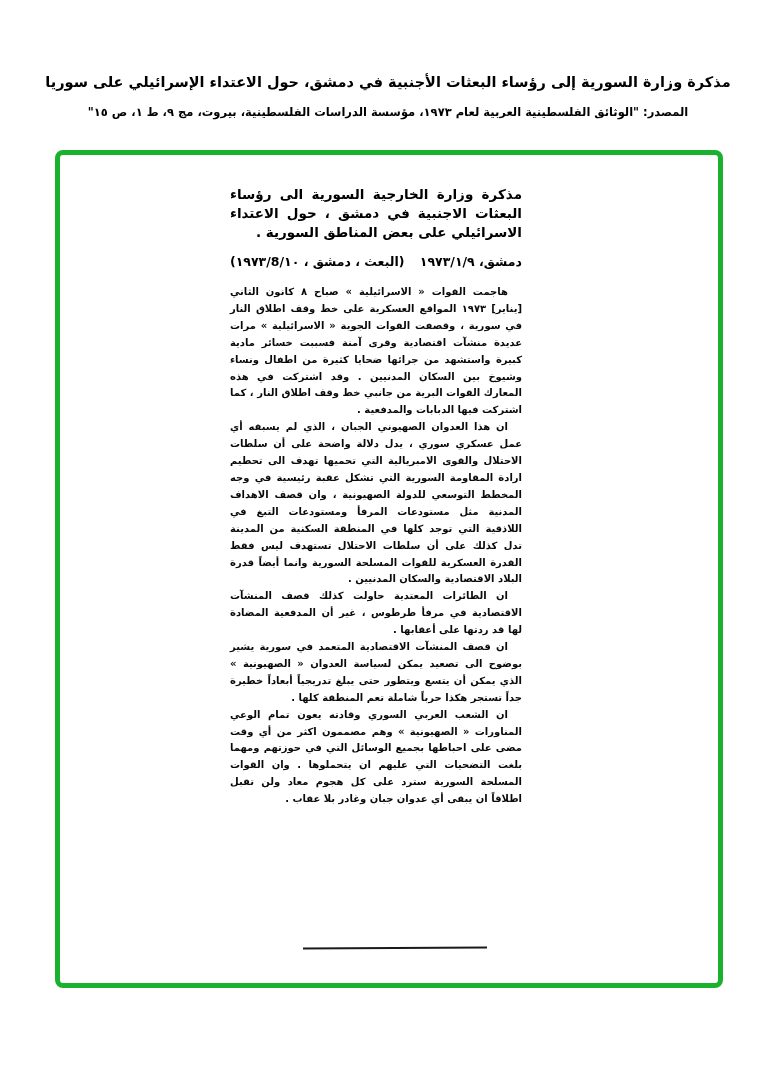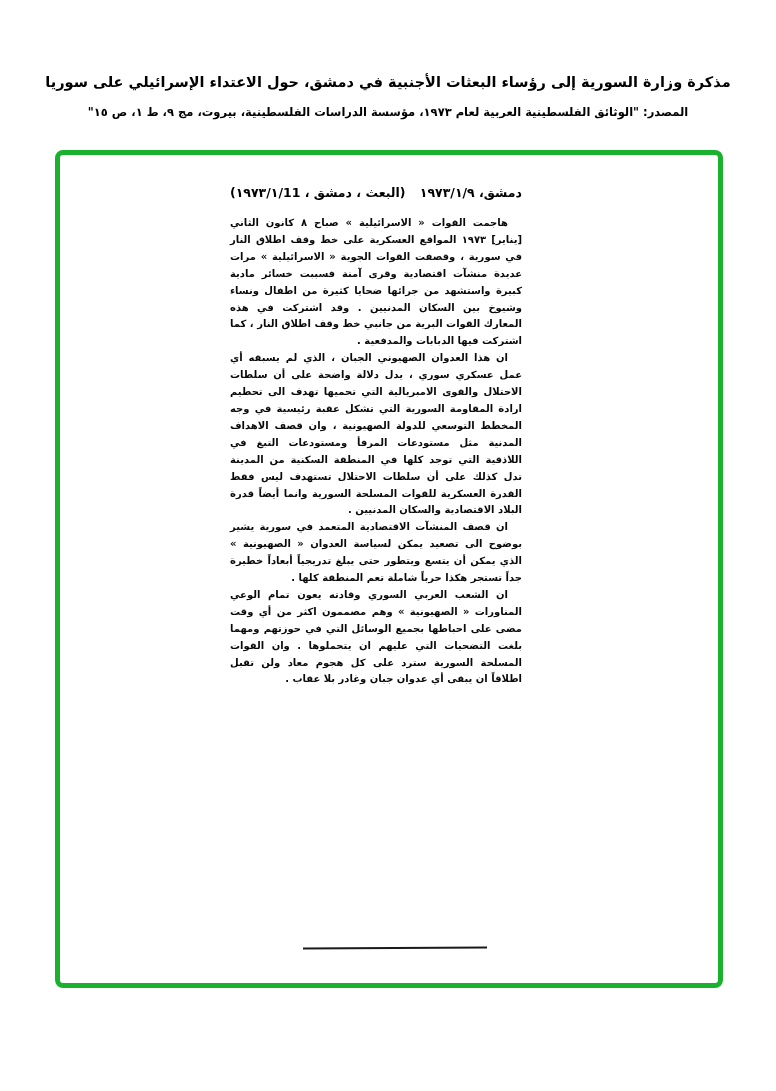--- a/index.html
+++ b/index.html
@@ -46,28 +46,30 @@
 <div class="page">
 
   <div class="page-title">مذكرة وزارة السورية إلى رؤساء البعثات الأجنبية في دمشق، حول الاعتداء الإسرائيلي على سوريا</div>
 
   <div class="source-line">المصدر: "الوثائق الفلسطينية العربية لعام ١٩٧٣، مؤسسة الدراسات الفلسطينية، بيروت، مج ٩، ط ١، ص ١٥"</div>
 
   <div class="frame" style="border-color: rgb(25, 177, 46);">
 
     <div class="doc">
 
+      <p class="doc-heading">مذكرة وزارة الخارجية السورية الى رؤساء البعثات الاجنبية في دمشق ، حول الاعتداء الاسرائيلي على بعض المناطق السورية .</p>
 
       <div class="date-row">
         <span>دمشق، ١٩٧٣/١/٩</span>
-        <span>(البعث ، دمشق ، ١٩٧٣/١/11)</span>
+        <span>(البعث ، دمشق ، ١٩٧٣/8/١٠)</span>
       </div>
 
       <p class="body-p">هاجمت القوات « الاسرائيلية » صباح ٨ كانون الثاني [يناير] ١٩٧٣ المواقع العسكرية على خط وقف اطلاق النار في سورية ، وقصفت القوات الجوية « الاسرائيلية » مرات عديدة منشآت اقتصادية وقرى آمنة فسببت خسائر مادية كبيرة واستشهد من جرائها ضحايا كثيرة من اطفال ونساء وشيوخ بين السكان المدنيين . وقد اشتركت في هذه المعارك القوات البرية من جانبي خط وقف اطلاق النار ، كما اشتركت فيها الدبابات والمدفعية .</p>
       <p class="body-p">ان هذا العدوان الصهيوني الجبان ، الذي لم يسبقه أي عمل عسكري سوري ، يدل دلالة واضحة على أن سلطات الاحتلال والقوى الامبريالية التي تحميها تهدف الى تحطيم ارادة المقاومة السورية التي تشكل عقبة رئيسية في وجه المخطط التوسعي للدولة الصهيونية ، وان قصف الاهداف المدنية مثل مستودعات المرفأ ومستودعات التبغ في اللاذقية التي توجد كلها في المنطقة السكنية من المدينة تدل كذلك على أن سلطات الاحتلال تستهدف ليس فقط القدرة العسكرية للقوات المسلحة السورية وانما أيضاً قدرة البلاد الاقتصادية والسكان المدنيين .</p>
+      <p class="body-p">ان الطائرات المعتدية حاولت كذلك قصف المنشآت الاقتصادية في مرفأ طرطوس ، غير أن المدفعية المضادة لها قد ردتها على أعقابها .</p>
       <p class="body-p">ان قصف المنشآت الاقتصادية المتعمد في سورية يشير بوضوح الى تصعيد يمكن لسياسة العدوان « الصهيونية » الذي يمكن أن يتسع ويتطور حتى يبلغ تدريجياً أبعاداً خطيرة جداً تستجر هكذا حرباً شاملة تعم المنطقة كلها .</p>
       <p class="body-p">ان الشعب العربي السوري وقادته يعون تمام الوعي المناورات « الصهيونية » وهم مصممون اكثر من أي وقت مضى على احباطها بجميع الوسائل التي في حوزتهم ومهما بلغت التضحيات التي عليهم ان يتحملوها . وان القوات المسلحة السورية سترد على كل هجوم معاد ولن تقبل اطلاقاً ان يبقى أي عدوان جبان وغادر بلا عقاب .</p>
 
     </div>
 
     <div class="end-rule"></div>
 
   </div>
 
 </div>

